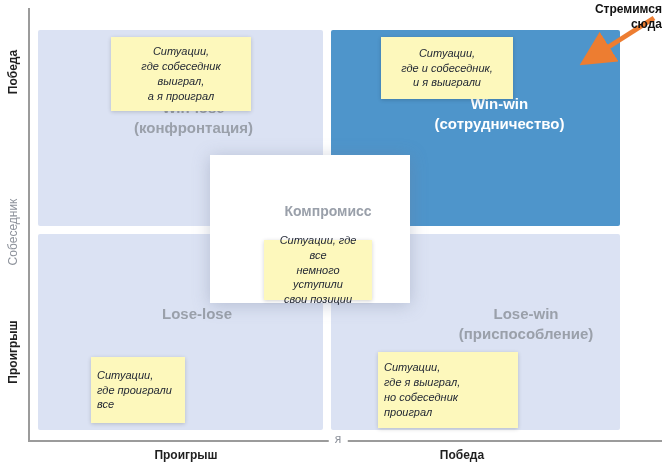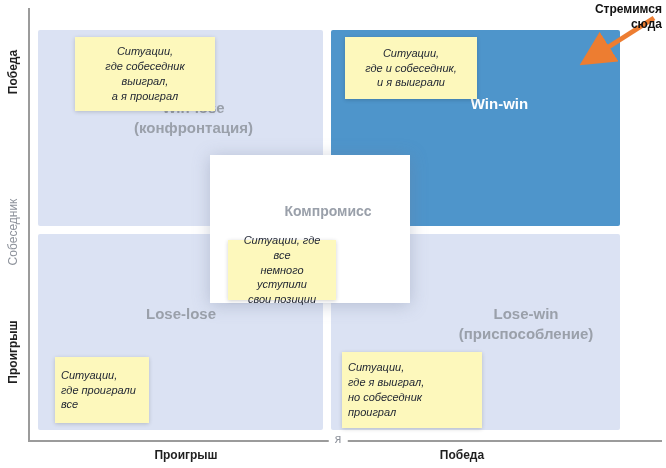--- a/index.html
+++ b/index.html
@@ -85,21 +85,21 @@
     font-size: 15px;
     font-weight: bold;
     color: #9aa0aa;
     line-height: 1.3;
     z-index: 1;
     white-space: pre-line;
     margin-left: 24px;
   }
   .t-tl { left: 38px;  top: 98px;  width: 263px; }
   .t-tr { left: 331px; top: 94px;  width: 289px; color: #ffffff; }
-  .t-bl { left: 40px;  top: 304px; width: 234px; }
+  .t-bl { left: 56px;  top: 304px; width: 234px; }
   .t-br { left: 331px; top: 304px; width: 342px; }
   .t-center {
     left: 210px; top: 202px; width: 188px;
     font-size: 14px;
     z-index: 3;
   }
 
   
   .sticky {
     position: absolute;
@@ -110,20 +110,21 @@
     font-size: 11px;
     line-height: 1.35;
     white-space: pre-line;
     display: flex;
     align-items: center;
     justify-content: center;
     text-align: center;
     padding: 4px 6px;
     box-sizing: border-box;
     z-index: 4;
+    margin-left: 36px;
   }
   .sticky.align-left { text-align: left; justify-content: flex-start; }
   .s-tl { left: 75px;  top: 37px;  width: 140px; height: 74px; }
   .s-tr { left: 345px; top: 37px;  width: 132px; height: 62px; }
   .s-c  { left: 228px; top: 240px; width: 108px; height: 60px; }
   .s-bl { left: 55px;  top: 357px; width: 94px;  height: 66px; }
   .s-br { left: 342px; top: 352px; width: 140px; height: 76px; }
 
   
   .goal-label {
@@ -161,21 +162,21 @@
 
   <div class="quad q-light q-tl"></div>
   <div class="quad q-blue q-tr"></div>
   <div class="quad q-light q-bl"></div>
   <div class="quad q-light q-br"></div>
 
   <div class="center-box"></div>
 
   <div class="qtitle t-tl"><span>Win-lose</span><br><span>(конфронтация)</span></div>
 
-  <div class="qtitle t-tr"><span>Win-win</span><br></div>
+  <div class="qtitle t-tr"><span>Win-win</span><br><span>(сотрудничество)</span></div>
 
   <div class="qtitle t-bl"><span>Lose-lose</span><br></div>
 
   <div class="qtitle t-br"><span>Lose-win</span><br><span>(приспособление)</span></div>
 
   <div class="qtitle t-center">Компромисс</div>
 
   <div class="sticky s-tl">Ситуации,
 где собеседник
 выиграл,

